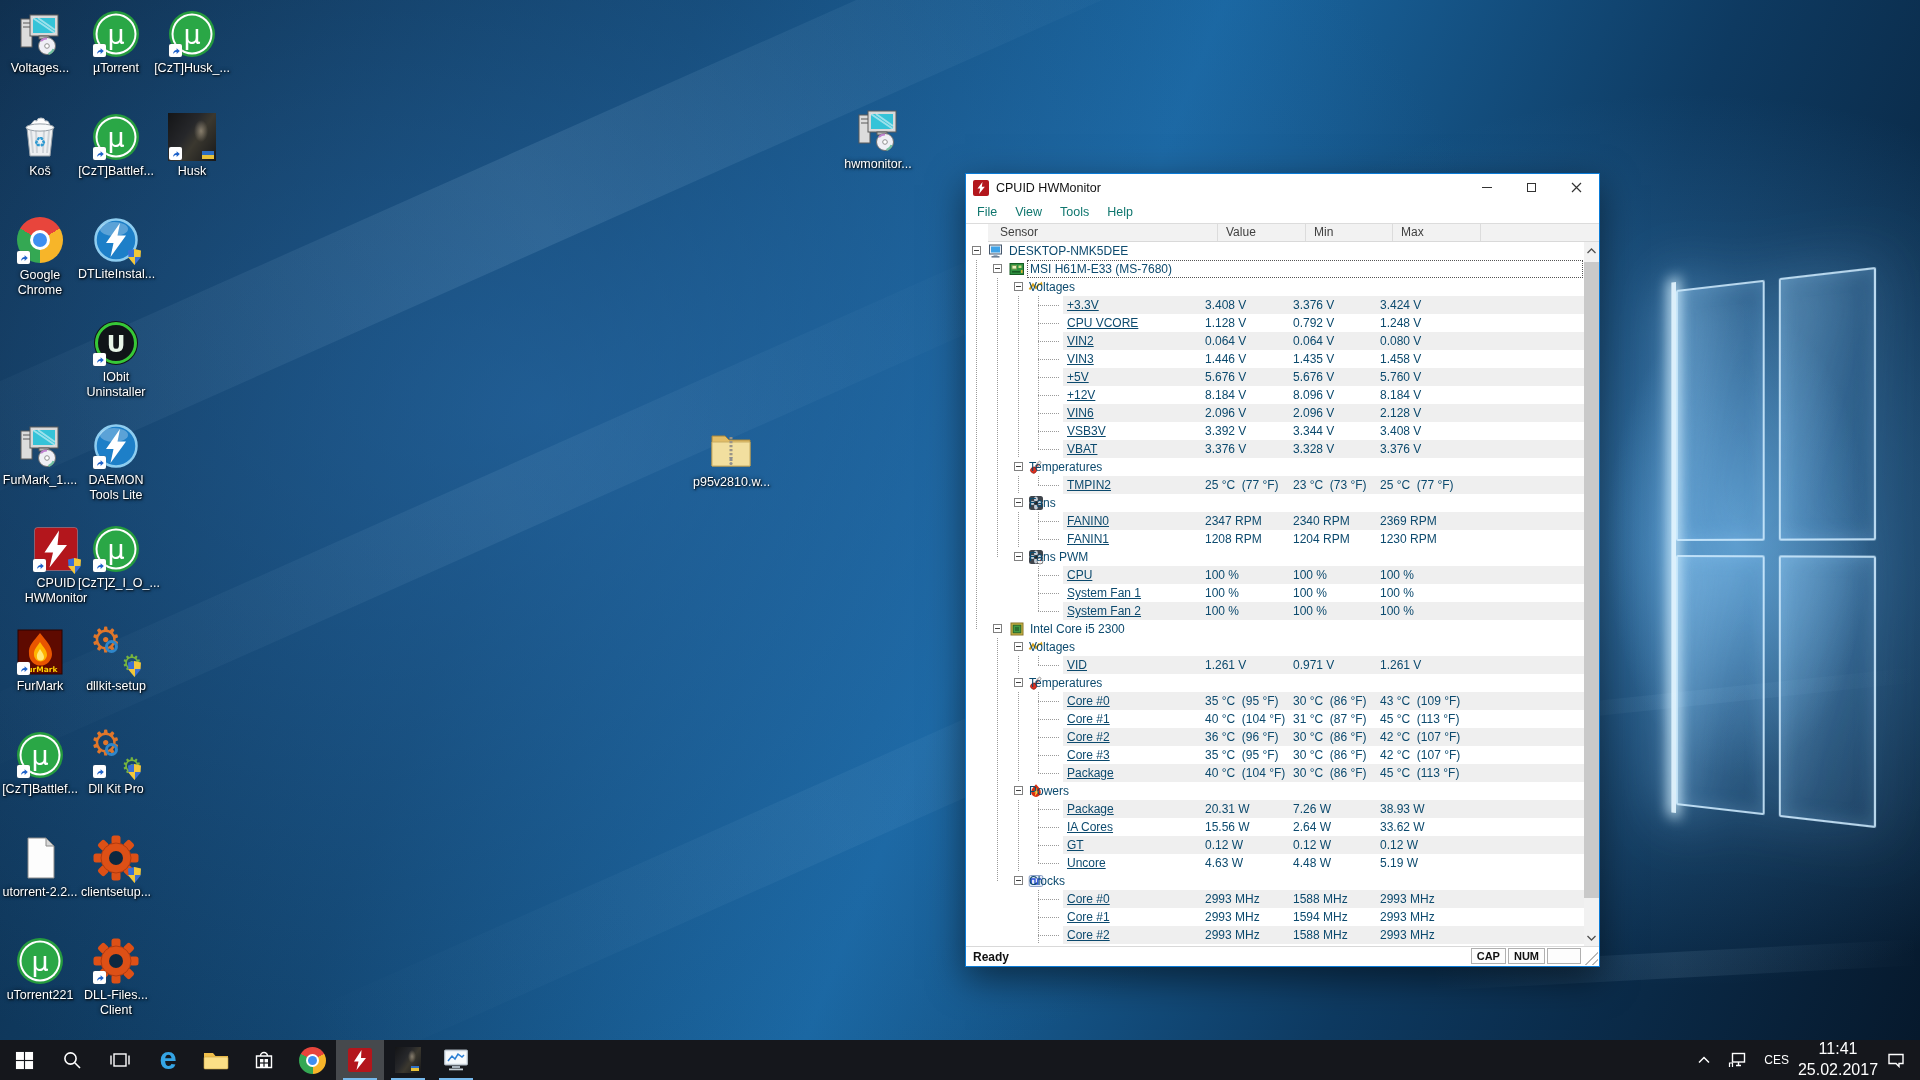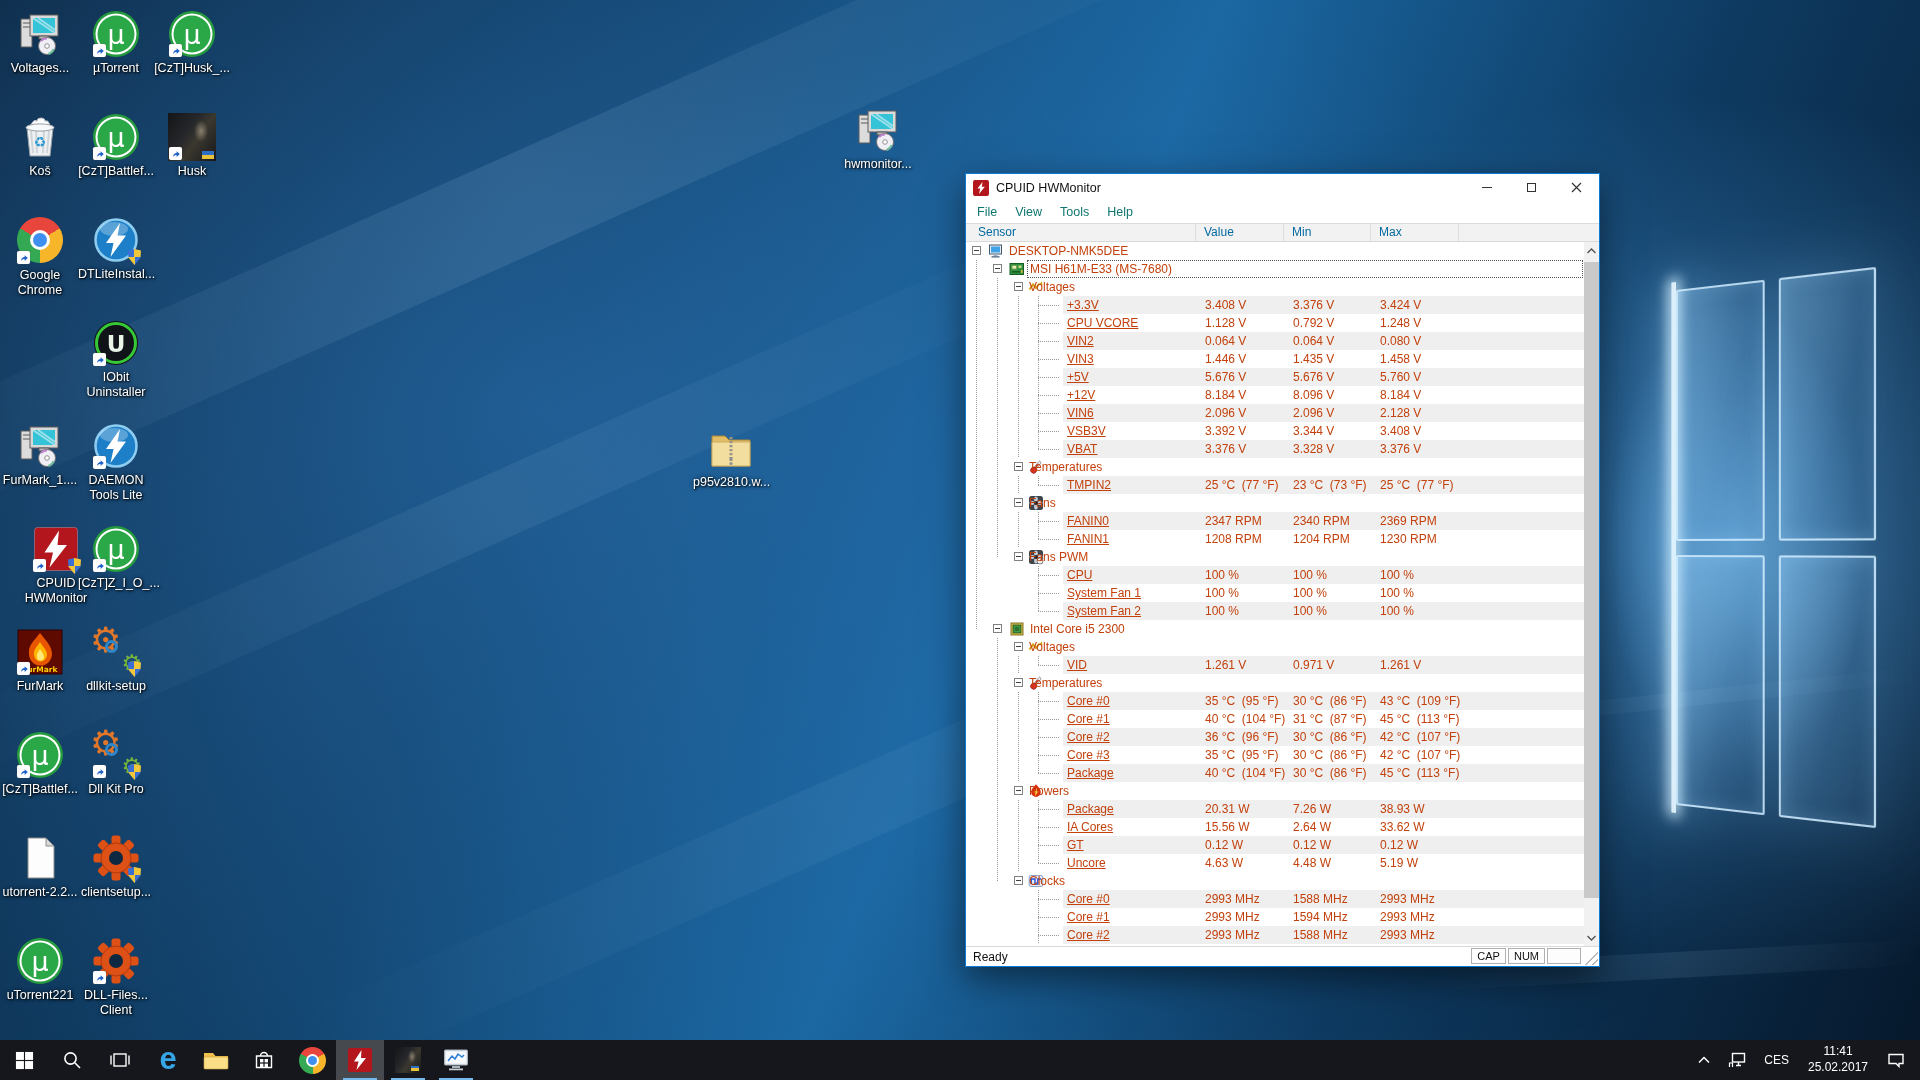--- a/index.html
+++ b/index.html
@@ -66,28 +66,28 @@
   border:1px solid #0a7bd7; box-shadow:0 12px 34px rgba(0,0,0,0.5); display:flex; flex-direction:column; }
 #titlebar { height:27px; display:flex; align-items:center; padding-left:7px; background:#fff; flex:none; }
 #title-text { font-size:12.5px; color:#111; margin-left:7px; }
 #win-controls { margin-left:auto; display:flex; height:100%; }
 .wc { width:45px; display:flex; align-items:center; justify-content:center; }
 #menubar { height:23px; display:flex; align-items:center; font-size:12.5px; color:#0f766e; padding-left:2px;
   border-bottom:1px solid #dcdcdc; flex:none; }
 .menu-item { padding:0 9px; }
 #listwrap { flex:1; display:flex; flex-direction:column; overflow:hidden; }
 #colheader { height:18px; background:#f2f2f2; border-bottom:1px solid #d9d9d9; display:flex;
-  font-size:12px; color:#0369a1; flex:none; }
+  font-size:12px; color:#404040; flex:none;margin-left:22px; }
 .ch { border-right:1px solid #dcdcdc; padding-left:8px; line-height:17px; }
 .ch-sensor { width:230px; padding-left:12px; }
 .ch-value { width:88px; } .ch-min { width:87px; } .ch-max { width:88px; }
 .ch-fill { flex:1; border-right:none; }
 #listbody { flex:1; display:flex; overflow:hidden; }
 #tree-rows { width:618px; background:#fff; }
-.trow { position:relative; height:18px; display:flex; align-items:center; font-size:12px; color:#c2410c; width:100%; }
+.trow { position:relative; height:18px; display:flex; align-items:center; font-size:12px; color:#0c4a6e; width:100%; }
 .trow.shaded::before { content:""; position:absolute; left:97px; right:0; top:0; bottom:0; background:#efefef; }
 .trow.focused::after { content:""; position:absolute; left:61px; right:1px; top:0; bottom:0; border:1px dotted #555; }
 .scell { position:relative; width:230px; height:100%; flex:none; }
 .dcell { position:relative; padding-left:9px; white-space:pre; flex:none; }
 .dcell.value { width:88px; } .dcell.min { width:87px; } .dcell.max { width:88px; }
 .gv { position:absolute; top:0; bottom:0; width:1px;
   background-image:repeating-linear-gradient(to bottom,#9a9a9a 0 1px,transparent 1px 2px); }
 .gv.half { bottom:50%; }
 .g10{left:10px;} .g31{left:31px;} .g52{left:52px;} .g72{left:72px;}
 .gh { position:absolute; top:9px; left:72px; width:22px; height:1px;
@@ -97,21 +97,21 @@
 .ebox.lv0{left:6px;} .ebox.lv1{left:27px;} .ebox.lv2{left:48px;}
 .ticon { position:absolute; top:1px; }
 .ilv0{left:22px;} .ilv1{left:43px;} .ilv2{left:62px;}
 .slabel { position:absolute; top:0; line-height:18px; white-space:nowrap; }
 .tlv0{left:43px;} .tlv1{left:64px;} .tlv2{left:63px;text-align:right;} .tlv3{left:101px;text-decoration:underline;}
 #vscroll { width:15px; background:#f1f1f1; position:relative; flex:none; }
 .sb-btn { position:absolute; left:0; right:0; height:17px; display:flex; align-items:center; justify-content:center; background:#f1f1f1; }
 #sb-up{top:0;} #sb-down{bottom:0;}
 #sb-thumb { position:absolute; left:0; right:0; top:20px; height:636px; background:#c9c9c9; }
 #statusbar { height:20px; border-top:1px solid #d9d9d9; display:flex; align-items:center; font-size:12px;
-  color:#111; padding-left:7px; position:relative; flex:none; background:#fff; }
+  color:#111; padding-left:7px; position:relative; flex:none; background:#fff;font-weight:bold; }
 #status-right { position:absolute; right:18px; top:1px; display:flex; gap:2px; }
 .sbox { border:1px solid #b0b0b0; height:16px; line-height:14px; font-size:11px; padding:0 5px;
   min-width:18px; text-align:center; color:#111; background:#fdfdfd; }
 .sbox.empty { width:34px; }
 #grip { position:absolute; right:1px; bottom:1px; width:14px; height:14px;
   clip-path:polygon(100% 0,100% 100%,0 100%);
   background:repeating-linear-gradient(135deg,#b9b9b9 0 1.5px,transparent 1.5px 5px); }
 
 
 #taskbar { position:absolute; left:0; bottom:0; width:1920px; height:40px; background:#15171c;
@@ -120,21 +120,21 @@
 .tb-btn.active { background:#46494d; }
 .tb-btn.running::after { content:""; position:absolute; left:7px; right:7px; bottom:0; height:2px; background:#76b9ed; }
 .edge-e { color:#35a5e5; font-size:31px; font-weight:bold; line-height:1; transform:translateY(-2px); }
 .chrome-disc { width:27px; height:27px; border-radius:50%; position:relative;
   background:conic-gradient(from -60deg, #e8453c 0 120deg, #f7b529 0 240deg, #34a853 0 360deg); }
 .chrome-disc::before { content:""; position:absolute; inset:7px; background:#fff; border-radius:50%; }
 .chrome-disc::after { content:""; position:absolute; inset:9px; background:#3e8ff0; border-radius:50%; }
 #tray { margin-left:auto; display:flex; align-items:center; padding-right:6px; }
 .tray-item { display:flex; align-items:center; justify-content:center; height:40px; padding:0 9px; color:#fff; }
 #tray-lang { font-size:12px;text-align:center; }
-#tray-clock { font-size:12px; text-align:center; line-height:1.3; width:80px; }
+#tray-clock { font-size:16px; text-align:center; line-height:1.3; width:80px; }
 </style>
 </head>
 <body>
 
 <div id="stage">
   <div id="wallpaper">
     <div class="beam" id="beam1"></div>
     <div class="beam" id="beam2"></div>
     <div class="beam" id="beam3"></div>
     <div class="beam" id="beam4"></div>

